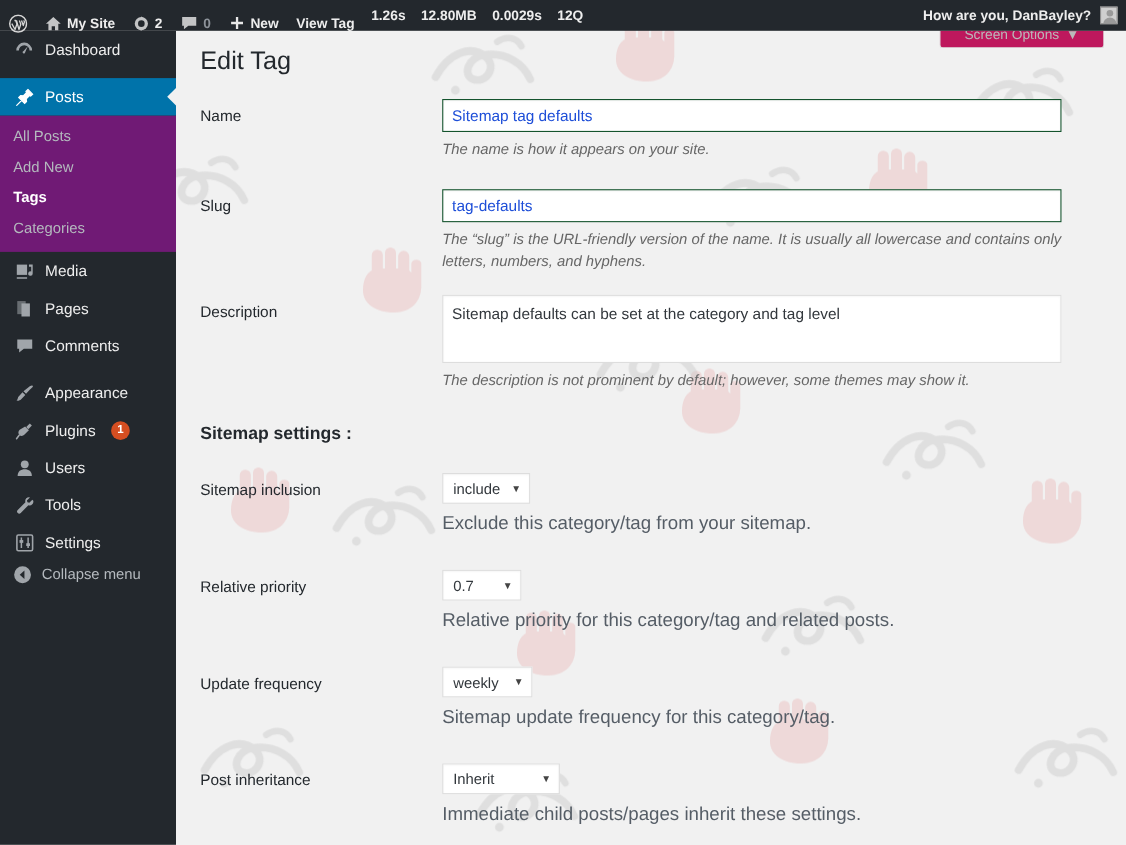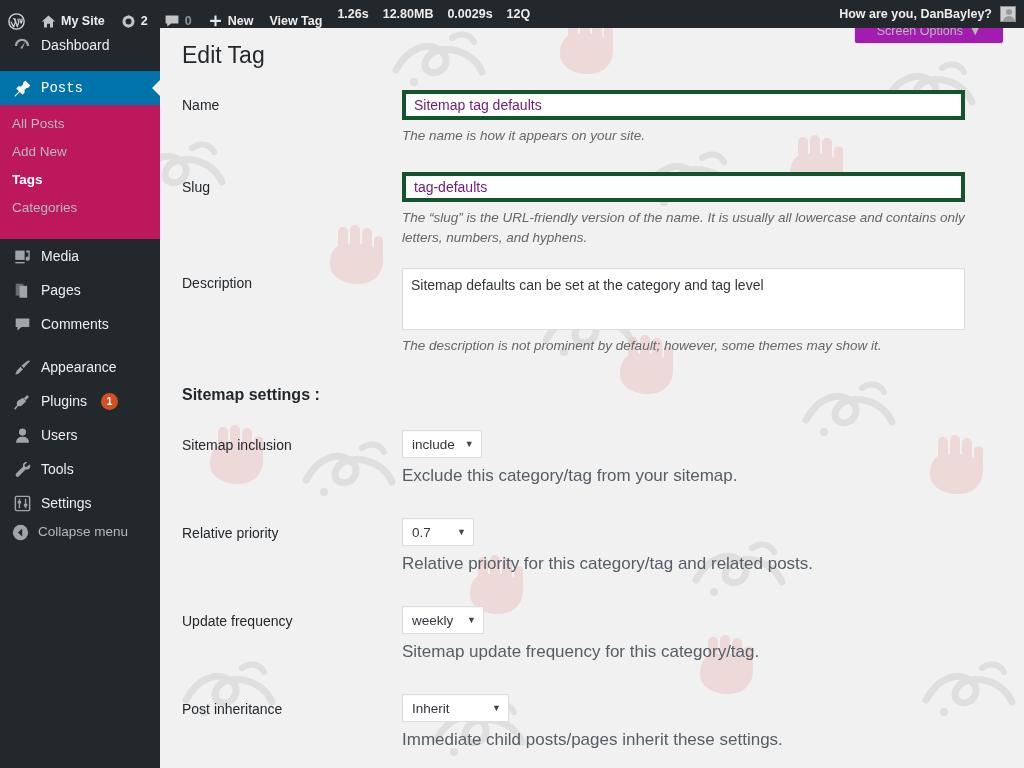--- a/index.html
+++ b/index.html
@@ -110,34 +110,33 @@
     display: inline-flex;
     align-items: center;
     justify-content: center;
     color: #a0a5aa;
     flex: 0 0 20px;
   }
   .menu-item.active {
     background: #0073aa;
     color: #fff;
     font-weight: 400;
-    font-family: Liberation Mono, monospace;
   }
   .menu-item.active .mi-ico { color: #fff; }
   .menu-item.active::after {
     content: "";
     position: absolute;
     right: 0; top: 50%;
     margin-top: -8px;
     border-style: solid;
     border-width: 8px 8px 8px 0;
     border-color: transparent #f1f1f1 transparent transparent;
   }
   .menu-sep { height: 9px; }
-  .submenu { background: #be185d; padding: 5px 0 17px 0; }
+  .submenu { background: #701a75; padding: 5px 0 7px 0; }
   .sub-item {
     display: block;
     padding: 5px 0 5px 12px;
     font-size: 13.5px;
     color: #b4b9be;
     line-height: 18px;
   }
   .sub-item.current { color: #ffffff; font-weight: bold; }
   .badge {
     display: inline-flex;
@@ -168,21 +167,21 @@
     position: absolute;
     left: 160px; top: 28px;
     width: 864px; height: 740px;
     overflow: hidden;
     z-index: 20;
   }
   #screen-options {
     position: absolute;
     right: 20px; top: -10px;
     width: 150px; height: 26px;
-    background: #a21caf;
+    background: #be185d;
     border: 1px solid #ddd;
     border-top: none;
     border-radius: 0 0 3px 3px;
     color: #b9b9b9;
     font-size: 12.5px;
     display: flex;
     align-items: center;
     justify-content: center;
     gap: 6px;
     z-index: 5;
@@ -205,25 +204,25 @@
     font-weight: 400;
     padding-top: 7px;
   }
   .ffield { flex: 1; }
 
   .txt-input {
     display: block;
     width: 563px;
     height: 30px;
     background: #fff;
-    border: 4px solid #14532d;
+    border: 1px solid #14532d;
     border-radius: 0;
     padding: 4px 8px;
     font-size: 14px;
-    color: #701a75;
+    color: #1d4ed8;
     font-family: "Liberation Sans", sans-serif;
     line-height: 20px;
     box-shadow: 0 1px 2px rgba(0,0,0,0.04) inset;
   }
   .txt-area {
     display: block;
     width: 563px;
     height: 62px;
     background: #fff;
     border: 1px solid #ddd;

